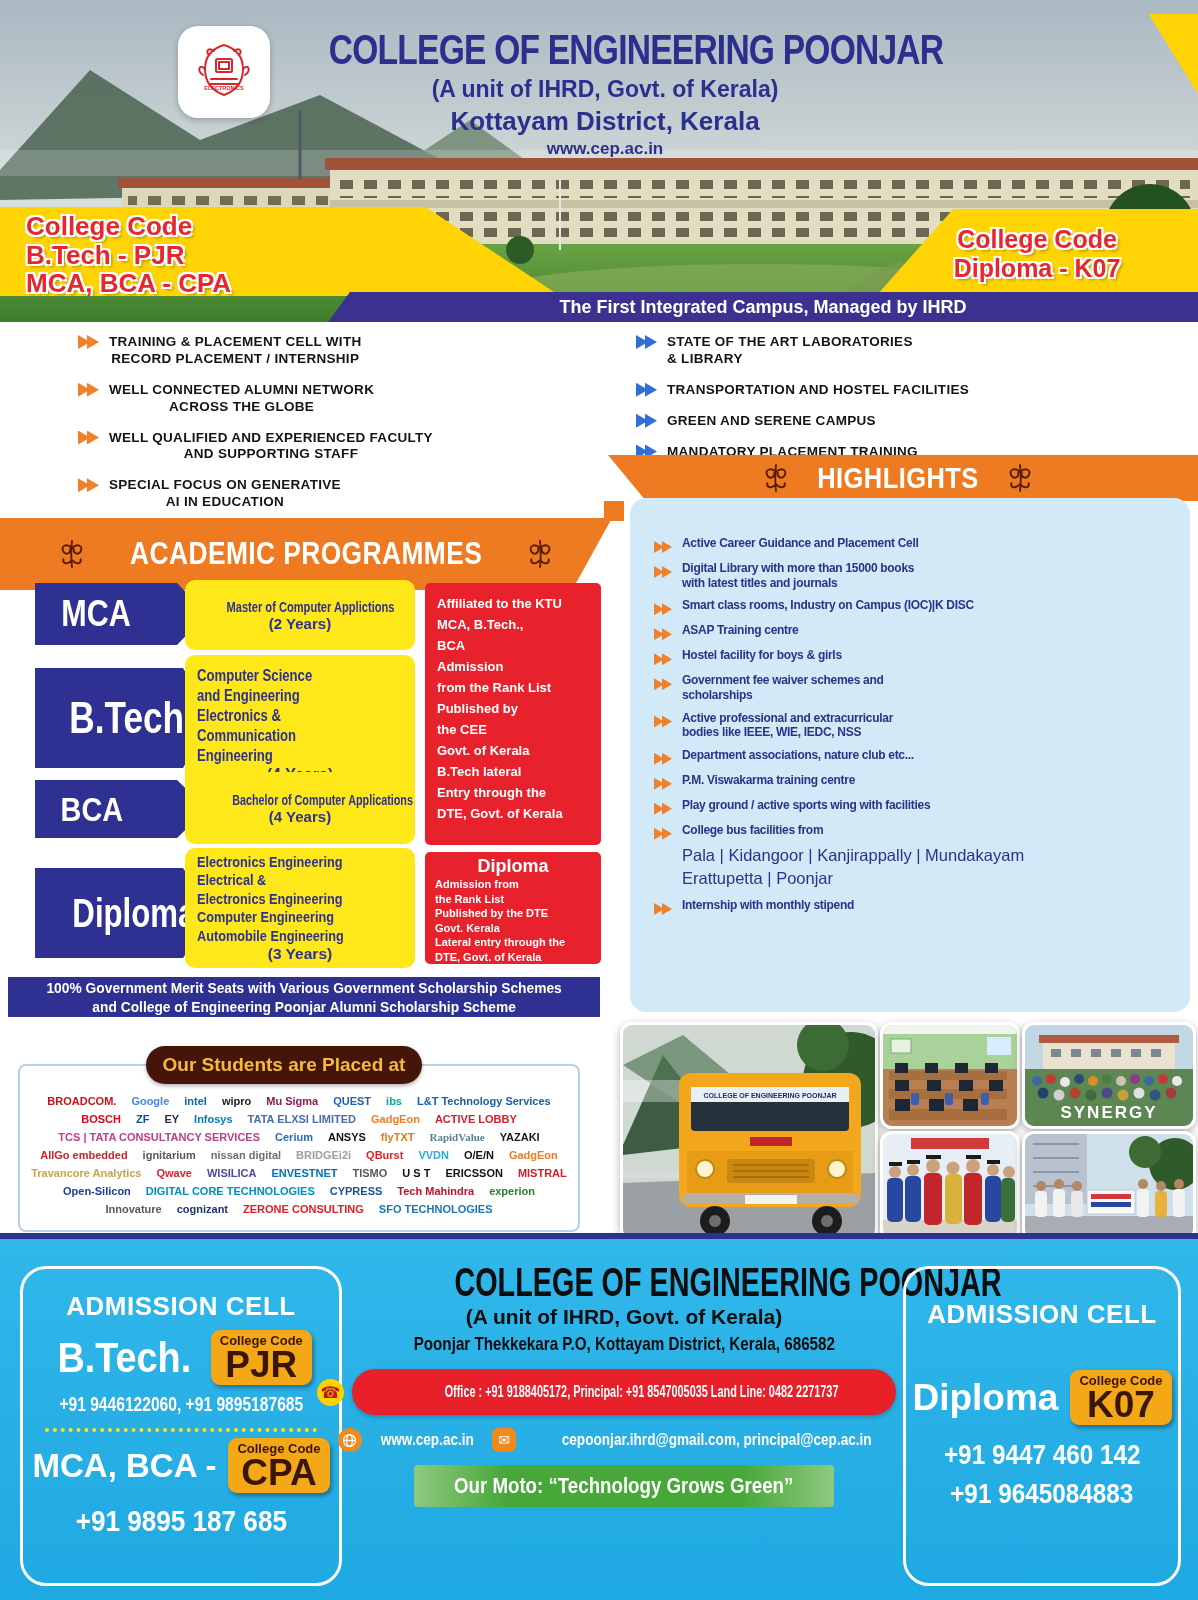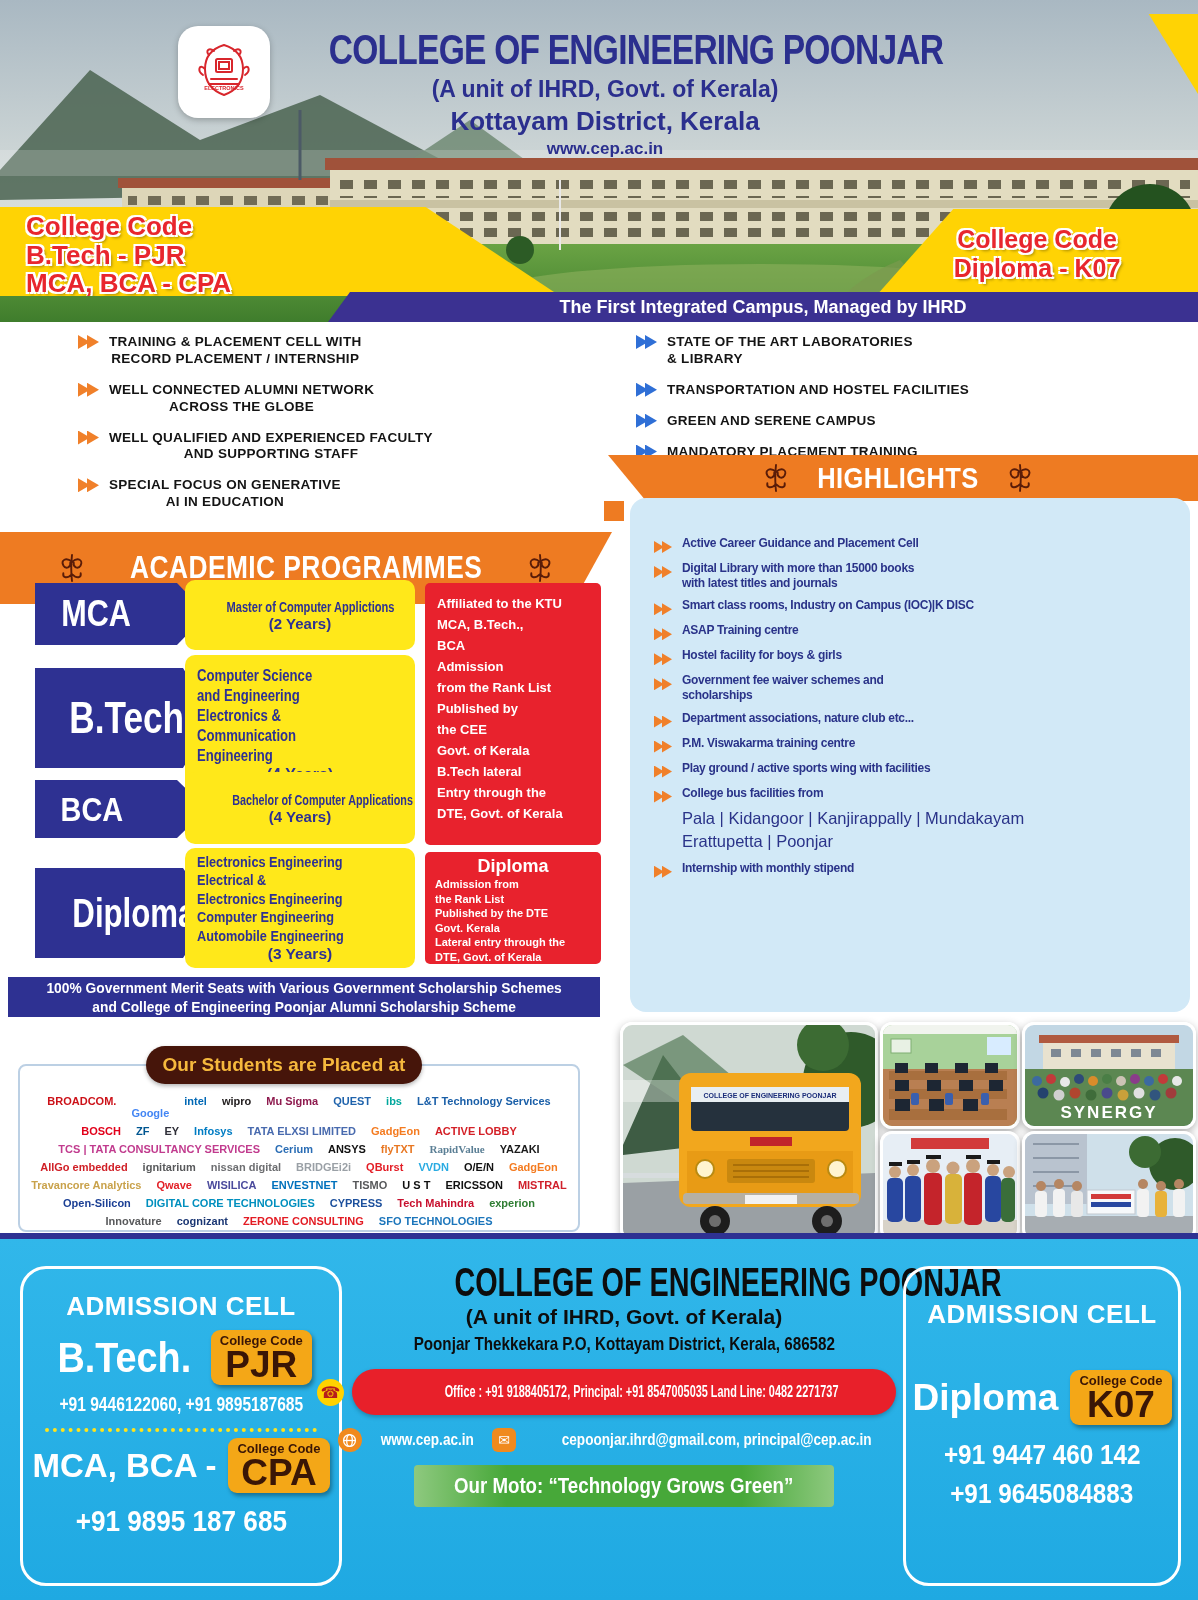--- a/index.html
+++ b/index.html
@@ -42,21 +42,21 @@
   .chev::before,.chev::after{content:"";position:absolute;top:0;width:12px;height:14px;
       clip-path:polygon(0 0,100% 50%,0 100%);background:currentColor;}
   .chev::before{left:0;}
   .chev::after{left:9px;}
   .chev.orange{color:#f0802a;}
   .chev.blue{color:#2f6fd6;}
 
   
   .banner{background:#ee7b22;display:flex;align-items:center;justify-content:center;gap:14px;}
   .banner h2{margin:0;color:#fff;font-weight:900;letter-spacing:.5px;}
-  .banner-academic{left:0;top:518px;width:612px;height:72px;clip-path:polygon(0 0,100% 0,93.5% 100%,0 100%);margin-top:14px;}
+  .banner-academic{left:0;top:518px;width:612px;height:72px;clip-path:polygon(0 0,100% 0,93.5% 100%,0 100%);}
   .banner-academic h2{font-size:31px;}
   .banner-highlights{left:598px;top:455px;width:600px;height:46px;clip-path:polygon(10px 0,100% 0,100% 100%,48px 100%);}
   .banner-highlights h2{font-size:30px;}
   .sq-orange{left:604px;top:501px;width:20px;height:20px;background:#ee7b22;}
   .flr{width:26px;height:32px;}
   .flr.mir{transform:scaleX(-1);}
 
   
   .parrow{background:#2e3192;color:#fff;display:flex;align-items:center;
           clip-path:polygon(0 0,calc(100% - 30px) 0,100% 50%,calc(100% - 30px) 100%,0 100%);
@@ -382,20 +382,25 @@
         <span class="chev orange"></span>
         <span class="t preline">Hostel facility for boys &amp; girls</span>
       </div>
         <div class="hl-item">
         <span class="chev orange"></span>
         <span class="t preline">Government fee waiver schemes and
 scholarships</span>
       </div>
         <div class="hl-item">
         <span class="chev orange"></span>
+        <span class="t preline">Active professional and extracurricular
+bodies like IEEE, WIE, IEDC, NSS</span>
+      </div>
+        <div class="hl-item">
+        <span class="chev orange"></span>
         <span class="t preline">Department associations, nature club etc...</span>
       </div>
         <div class="hl-item">
         <span class="chev orange"></span>
         <span class="t preline">P.M. Viswakarma training centre</span>
       </div>
         <div class="hl-item">
         <span class="chev orange"></span>
         <span class="t preline">Play ground / active sports wing with facilities</span>
       </div>
@@ -411,21 +416,21 @@
       <span class="t">Internship with monthly stipend</span>
     </div>
   </div>
 
   <div class="abs pill-heading">
     <span>Our Students are Placed at</span>
   </div>
   <div class="abs logo-wall">
 
   <span class="logo-item" style="color: rgb(204, 17, 24);">BROADCOM.</span>
-      <span class="logo-item" style="color: rgb(66, 133, 244); margin-top: 12px;">Google</span>
+      <span class="logo-item" style="color: rgb(66, 133, 244);">Google</span>
       <span class="logo-item" style="color: rgb(0, 104, 181);">intel</span>
       <span class="logo-item" style="color: rgb(36, 32, 33);">wipro</span>
       <span class="logo-item" style="color: rgb(142, 26, 78);">Mu Sigma</span>
       <span class="logo-item" style="color: rgb(31, 99, 172);">QUEST</span>
       <span class="logo-item" style="color: rgb(0, 167, 157);">ibs</span>
       <span class="logo-item" style="color: rgb(26, 95, 168);">L&amp;T Technology Services</span>
       <span class="logo-item" style="color: rgb(226, 0, 26);">BOSCH</span>
       <span class="logo-item" style="color: rgb(0, 86, 145);">ZF</span>
       <span class="logo-item" style="color: rgb(46, 46, 56);">EY</span>
       <span class="logo-item" style="color: rgb(0, 124, 195);">Infosys</span>

